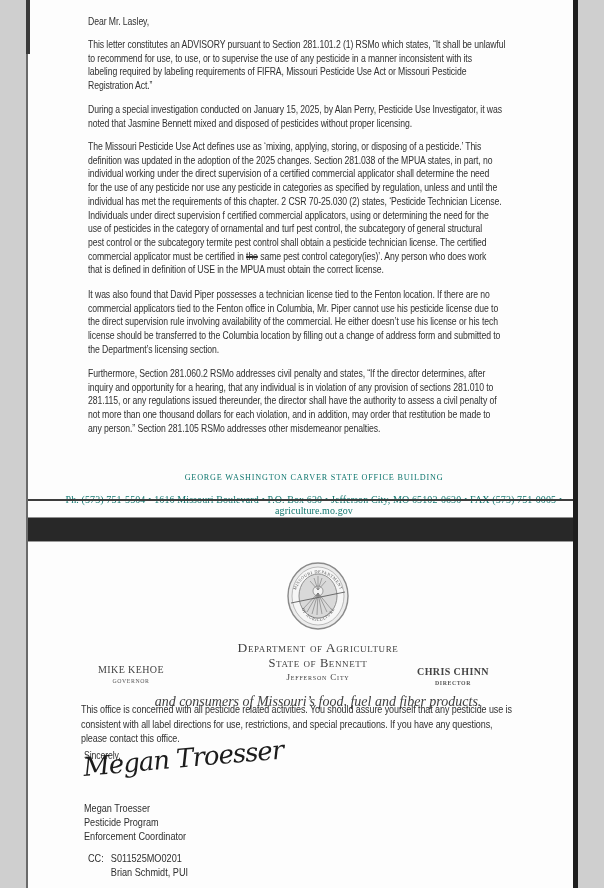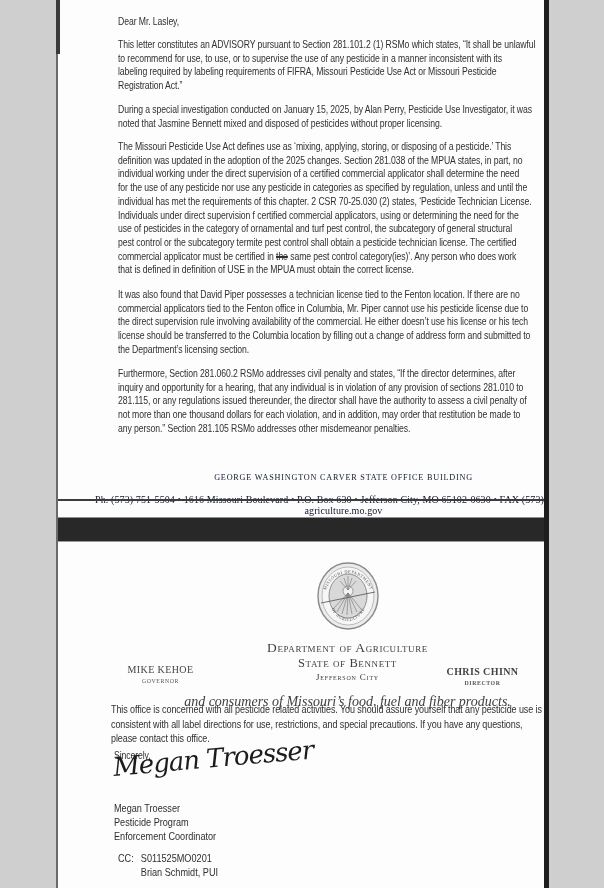--- a/index.html
+++ b/index.html
@@ -1,38 +1,38 @@
 <!DOCTYPE html>
 <html><head>
 <meta charset="utf-8">
 <style>
   html,body{margin:0;padding:0;background:#cfcfcf;}
   .canvas{
-    position:relative; width:493px; height:888px; margin:0 auto;
+    position:relative; width:552px; height:888px; margin:0 auto;
     background:#fdfdfd; overflow:hidden;
     font-family:"Liberation Sans", sans-serif; color:#333;
   }
   
   .edge-right{position:absolute; right:0; top:0; width:5px; height:100%; background:#1e1e1e; z-index:9;}
   .edge-left{position:absolute; left:0; top:0; width:2px; height:100%; background:#6a6a6a; z-index:9;}
   .edge-left-dark{position:absolute; left:0; top:0; width:4px; height:54px; background:#3a3a3a; z-index:10;}
   .page1-bottom-line{position:absolute; left:0; top:499px; width:100%; height:2px; background:#3d3d3d;}
   .separator-band{position:absolute; left:0; top:517px; width:100%; height:25px; background:#282828; border-top:1px solid #8f8f8f; border-bottom:1px solid #9a9a9a; box-sizing:border-box;}
 
   
   .para{
     position:absolute; left:62px; width:630px;
     font-size:10.2px; line-height:13.7px; letter-spacing:-0.1px;
     white-space:pre-line; color:#303030;
     transform:scaleX(0.85); transform-origin:left top;
   }
   .struck{text-decoration:line-through; text-decoration-thickness:1.5px;}
 
   
-  .footer1{position:absolute; left:28px; width:520px; text-align:center; font-family:"Liberation Serif", serif; color:#0f172a;}
+  .footer1{position:absolute; left:28px; width:520px; text-align:center; font-family:"Liberation Serif", serif; color:#0f766e;}
   .footer1 .bld{font-size:8.2px; letter-spacing:0.8px;}
   .footer1 .addr{font-size:10px; letter-spacing:0.1px; margin-top:12px;}
 
   
   .lh-center{position:absolute; left:0; width:584px; text-align:center; font-family:"Liberation Serif", serif; color:#404040;}
   .dept{top:640px; font-size:13.5px; font-variant:small-caps; letter-spacing:0.6px;}
   .state{top:656px; font-size:12.5px; font-variant:small-caps; letter-spacing:0.6px;}
   .city{top:672px; font-size:9px; font-variant:small-caps; letter-spacing:0.8px;}
   .tag1{top:684px; font-size:8.4px; font-style:italic;}
   .tag2{top:694px; font-size:14px; font-style:italic;}

